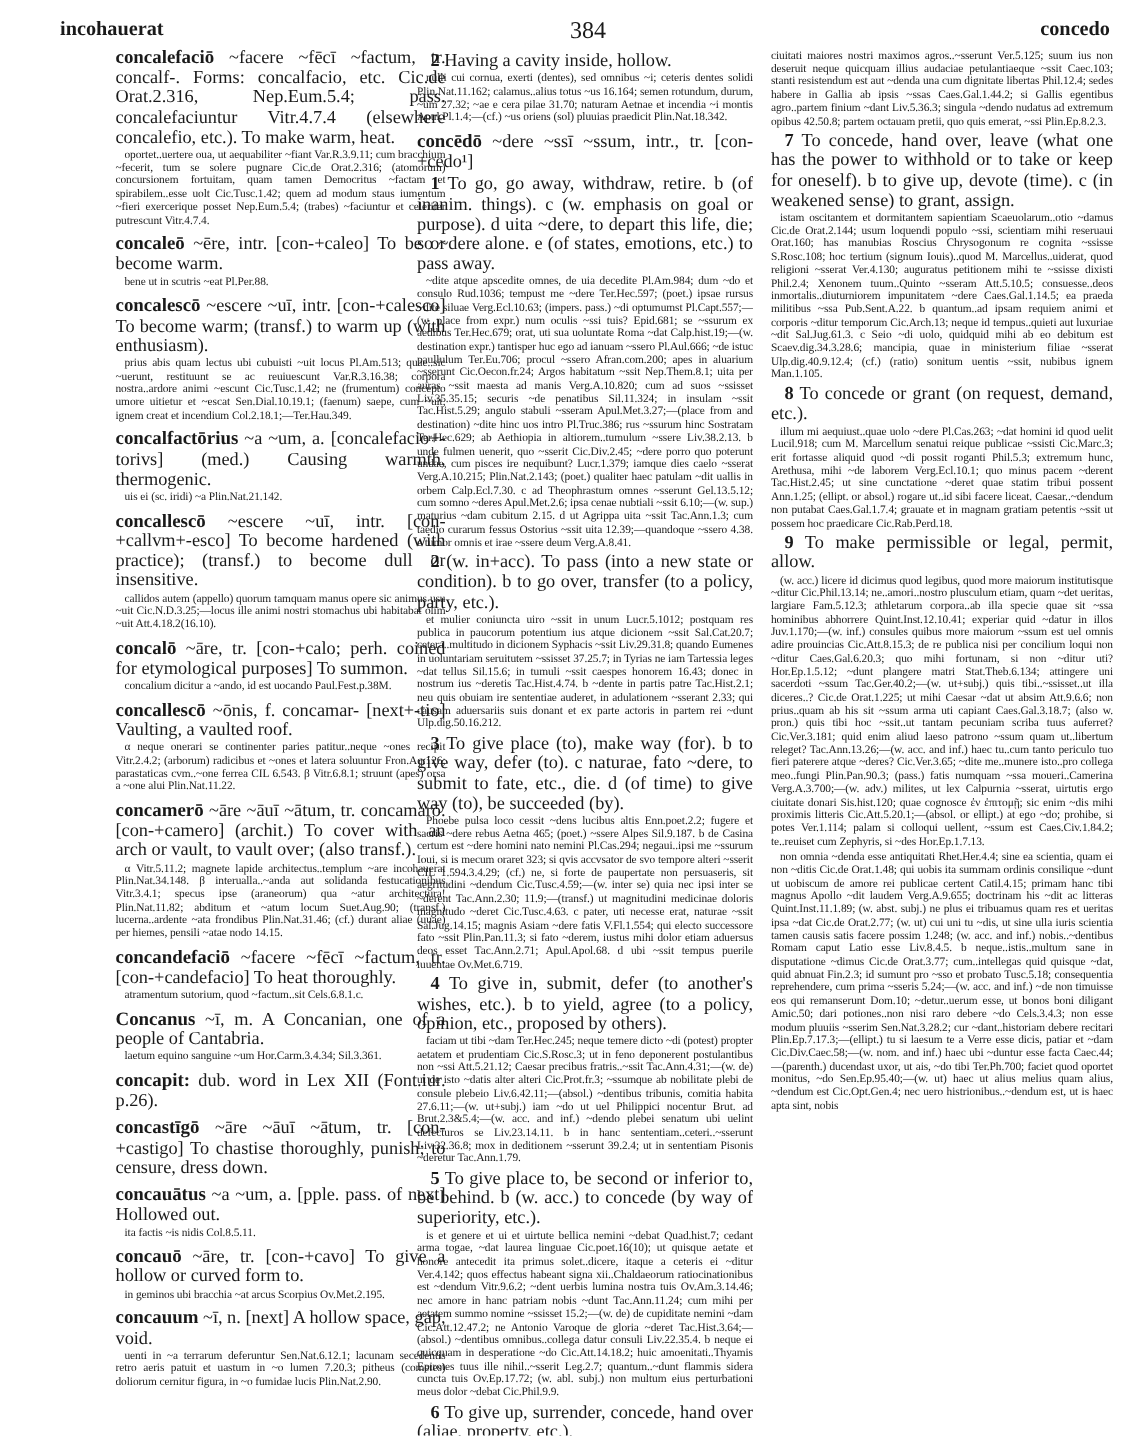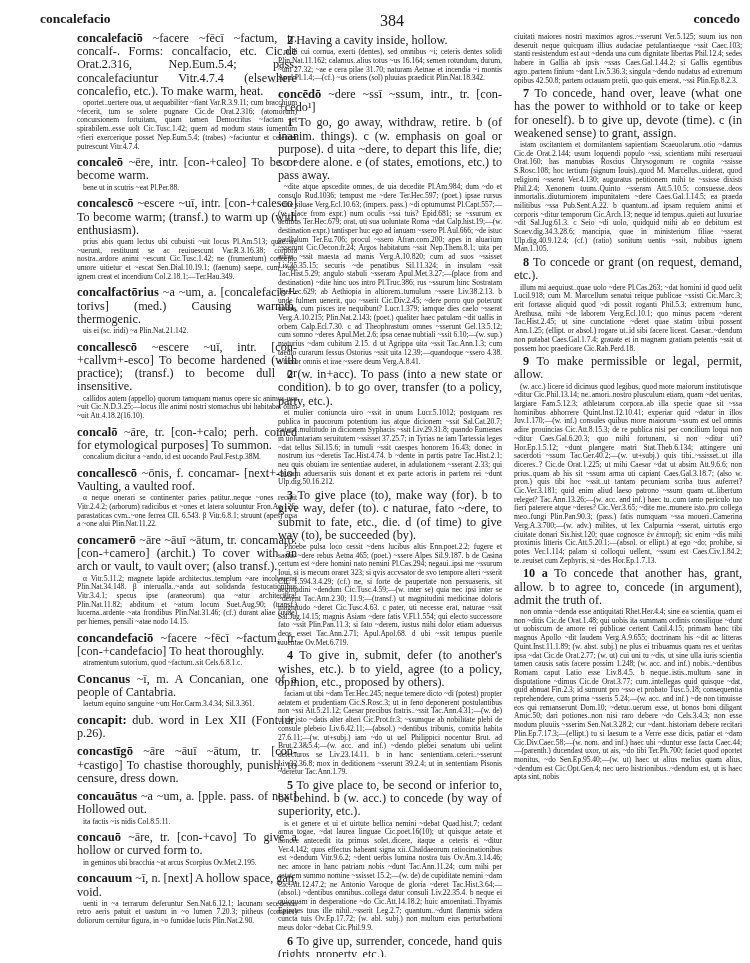--- a/index.html
+++ b/index.html
@@ -19,21 +19,21 @@
   .lemma { font-weight:bold; font-size:12.6px; }
   .sense { font-size:12.2px; line-height:13.2px; text-align:justify; text-indent:9px; margin-top:2px; }
   .sense .num { font-weight:bold; }
   .cit { font-size:7.6px; line-height:8.7px; text-align:justify; text-indent:6px; margin:1px 0 2px 0; letter-spacing:-0.05px; }
   .cont { text-indent:0; }
 </style>
 </head>
 <body>
 
 <div class="running-head">
-  <span class="rh-left">concalefacio</span>
+  <span class="rh-left">incohauerat</span>
   <span class="rh-center">384</span>
   <span class="rh-right">concedo</span>
 </div>
 
 <div class="columns">
   <div class="col col-1">
       <div class="entry">
         <div class="head"><span class="lemma">concalefaciō</span><span> ~facere ~fēcī ~factum, tr. concalf-. Forms: concalfacio, etc. Cic.de Orat.2.316, Nep.Eum.5.4; pass. concalefaciuntur Vitr.4.7.4 (elsewhere concalefio, etc.). To make warm, heat.</span></div>
         <div class="cit">oportet..uertere oua, ut aequabiliter ~fiant Var.R.3.9.11; cum bracchium ~fecerit, tum se solere pugnare Cic.de Orat.2.316; (atomorum) concursionem fortuitam, quam tamen Democritus ~factam et spirabilem..esse uolt Cic.Tusc.1.42; quem ad modum staus iumentum ~fieri exercerique posset Nep.Eum.5.4; (trabes) ~faciuntur et celeriter putrescunt Vitr.4.7.4.</div>
       </div>
@@ -102,29 +102,28 @@
         <div class="sense"><span class="num">1</span><span> To go, go away, withdraw, retire. b (of inanim. things). c (w. emphasis on goal or purpose). d uita ~dere, to depart this life, die; so ~dere alone. e (of states, emotions, etc.) to pass away.</span></div>
         <div class="cit">~dite atque apscedite omnes, de uia decedite Pl.Am.984; dum ~do et consulo Rud.1036; tempust me ~dere Ter.Hec.597; (poet.) ipsae rursus ~dite siluae Verg.Ecl.10.63; (impers. pass.) ~di optumumst Pl.Capt.557;—(w. place from expr.) num oculis ~ssi tuis? Epid.681; se ~ssurum ex aedibus Ter.Hec.679; orat, uti sua uoluntate Roma ~dat Calp.hist.19;—(w. destination expr.) tantisper huc ego ad ianuam ~ssero Pl.Aul.666; ~de istuc paullulum Ter.Eu.706; procul ~ssero Afran.com.200; apes in aluarium ~sserunt Cic.Oecon.fr.24; Argos habitatum ~ssit Nep.Them.8.1; uita per auras ~ssit maesta ad manis Verg.A.10.820; cum ad suos ~ssisset Liv.35.35.15; securis ~de penatibus Sil.11.324; in insulam ~ssit Tac.Hist.5.29; angulo stabuli ~sseram Apul.Met.3.27;—(place from and destination) ~dite hinc uos intro Pl.Truc.386; rus ~ssurum hinc Sostratam Ter.Hec.629; ab Aethiopia in altiorem..tumulum ~ssere Liv.38.2.13.  b unde fulmen uenerit, quo ~sserit Cic.Div.2.45; ~dere porro quo poterunt undae, cum pisces ire nequibunt? Lucr.1.379; iamque dies caelo ~sserat Verg.A.10.215; Plin.Nat.2.143; (poet.) qualiter haec patulam ~dit uallis in orbem Calp.Ecl.7.30.  c ad Theophrastum omnes ~sserunt Gel.13.5.12; cum somno ~deres Apul.Met.2.6; ipsa cenae nubtiali ~ssit 6.10;—(w. sup.) maturius ~dam cubitum 2.15.  d ut Agrippa uita ~ssit Tac.Ann.1.3; cum taedio curarum fessus Ostorius ~ssit uita 12.39;—quandoque ~ssero 4.38.  e tumor omnis et irae ~ssere deum Verg.A.8.41.</div>
         <div class="sense"><span class="num">2</span><span> (w. in+acc). To pass (into a new state or condition). b to go over, transfer (to a policy, party, etc.).</span></div>
         <div class="cit">et mulier coniuncta uiro ~ssit in unum Lucr.5.1012; postquam res publica in paucorum potentium ius atque dicionem ~ssit Sal.Cat.20.7; cetera..multitudo in dicionem Syphacis ~ssit Liv.29.31.8; quando Eumenes in uoluntariam seruitutem ~ssisset 37.25.7; in Tyrias ne iam Tartessia leges ~dat tellus Sil.15.6; in tumuli ~ssit caespes honorem 16.43; donec in nostrum ius ~deretis Tac.Hist.4.74.  b ~dente in partis patre Tac.Hist.2.1; neu quis obuiam ire sententiae auderet, in adulationem ~sserant 2.33; qui causam aduersariis suis donant et ex parte actoris in partem rei ~dunt Ulp.dig.50.16.212.</div>
         <div class="sense"><span class="num">3</span><span> To give place (to), make way (for). b to give way, defer (to). c naturae, fato ~dere, to submit to fate, etc., die. d (of time) to give way (to), be succeeded (by).</span></div>
         <div class="cit">Phoebe pulsa loco cessit ~dens lucibus altis Enn.poet.2.2; fugere et sacris ~dere rebus Aetna 465; (poet.) ~ssere Alpes Sil.9.187.  b de Casina certum est ~dere homini nato nemini Pl.Cas.294; negaui..ipsi me ~ssurum Ioui, si is mecum oraret 323; si qvis accvsator de svo tempore alteri ~sserit CIL 1.594.3.4.29; (cf.) ne, si forte de paupertate non persuaseris, sit aegritudini ~dendum Cic.Tusc.4.59;—(w. inter se) quia nec ipsi inter se ~derent Tac.Ann.2.30; 11.9;—(transf.) ut magnitudini medicinae doloris magnitudo ~deret Cic.Tusc.4.63.  c pater, uti necesse erat, naturae ~ssit Sal.Jug.14.15; magnis Asiam ~dere fatis V.Fl.1.554; qui electo successore fato ~ssit Plin.Pan.11.3; si fato ~derem, iustus mihi dolor etiam aduersus deos esset Tac.Ann.2.71; Apul.Apol.68.  d ubi ~ssit tempus puerile iuuentae Ov.Met.6.719.</div>
         <div class="sense"><span class="num">4</span><span> To give in, submit, defer (to another's wishes, etc.). b to yield, agree (to a policy, opinion, etc., proposed by others).</span></div>
         <div class="cit">faciam ut tibi ~dam Ter.Hec.245; neque temere dicto ~di (potest) propter aetatem et prudentiam Cic.S.Rosc.3; ut in feno deponerent postulantibus non ~ssi Att.5.21.12; Caesar precibus fratris..~ssit Tac.Ann.4.31;—(w. de) ut de isto ~datis alter alteri Cic.Prot.fr.3; ~ssumque ab nobilitate plebi de consule plebeio Liv.6.42.11;—(absol.) ~dentibus tribunis, comitia habita 27.6.11;—(w. ut+subj.) iam ~do ut uel Philippici nocentur Brut. ad Brut.2.3&amp;5.4;—(w. acc. and inf.) ~dendo plebei senatum ubi uelint defecturos se Liv.23.14.11.  b in hanc sententiam..ceteri..~sserunt Liv.32.36.8; mox in deditionem ~sserunt 39.2.4; ut in sententiam Pisonis ~deretur Tac.Ann.1.79.</div>
         <div class="sense"><span class="num">5</span><span> To give place to, be second or inferior to, be behind. b (w. acc.) to concede (by way of superiority, etc.).</span></div>
         <div class="cit">is et genere et ui et uirtute bellica nemini ~debat Quad.hist.7; cedant arma togae, ~dat laurea linguae Cic.poet.16(10); ut quisque aetate et honore antecedit ita primus solet..dicere, itaque a ceteris ei ~ditur Ver.4.142; quos effectus habeant signa xii..Chaldaeorum ratiocinationibus est ~dendum Vitr.9.6.2; ~dent uerbis lumina nostra tuis Ov.Am.3.14.46; nec amore in hanc patriam nobis ~dunt Tac.Ann.11.24; cum mihi per aetatem summo nomine ~ssisset 15.2;—(w. de) de cupiditate nemini ~dam Cic.Att.12.47.2; ne Antonio Varoque de gloria ~deret Tac.Hist.3.64;—(absol.) ~dentibus omnibus..collega datur consuli Liv.22.35.4.  b neque ei quicquam in desperatione ~do Cic.Att.14.18.2; huic amoenitati..Thyamis Epirotes tuus ille nihil..~sserit Leg.2.7; quantum..~dunt flammis sidera cuncta tuis Ov.Ep.17.72; (w. abl. subj.) non multum eius perturbationi meus dolor ~debat Cic.Phil.9.9.</div>
-        <div class="sense"><span class="num">6</span><span> To give up, surrender, concede, hand quis (rights, property, etc.).</span></div>
+        <div class="sense"><span class="num">6</span><span> To give up, surrender, concede, hand over (aliae, property, etc.).</span></div>
       </div>
     </div>
   <div class="col col-3">
       <div class="entry">
         <div class="cit cont">ciuitati maiores nostri maximos agros..~sserunt Ver.5.125; suum ius non deseruit neque quicquam illius audaciae petulantiaeque ~ssit Caec.103; stanti resistendum est aut ~denda una cum dignitate libertas Phil.12.4; sedes habere in Gallia ab ipsis ~ssas Caes.Gal.1.44.2; si Gallis egentibus agro..partem finium ~dant Liv.5.36.3; singula ~dendo nudatus ad extremum opibus 42.50.8; partem octauam pretii, quo quis emerat, ~ssi Plin.Ep.8.2.3.</div>
         <div class="sense"><span class="num">7</span><span> To concede, hand over, leave (what one has the power to withhold or to take or keep for oneself). b to give up, devote (time). c (in weakened sense) to grant, assign.</span></div>
         <div class="cit">istam oscitantem et dormitantem sapientiam Scaeuolarum..otio ~damus Cic.de Orat.2.144; usum loquendi populo ~ssi, scientiam mihi reseruaui Orat.160; has manubias Roscius Chrysogonum re cognita ~ssisse S.Rosc.108; hoc tertium (signum Iouis)..quod M. Marcellus..uiderat, quod religioni ~sserat Ver.4.130; auguratus petitionem mihi te ~ssisse dixisti Phil.2.4; Xenonem tuum..Quinto ~sseram Att.5.10.5; consuesse..deos inmortalis..diuturniorem impunitatem ~dere Caes.Gal.1.14.5; ea praeda militibus ~ssa Pub.Sent.A.22.  b quantum..ad ipsam requiem animi et corporis ~ditur temporum Cic.Arch.13; neque id tempus..quieti aut luxuriae ~dit Sal.Jug.61.3.  c Seio ~di uolo, quidquid mihi ab eo debitum est Scaev.dig.34.3.28.6; mancipia, quae in ministerium filiae ~sserat Ulp.dig.40.9.12.4; (cf.) (ratio) sonitum uentis ~ssit, nubibus ignem Man.1.105.</div>
         <div class="sense"><span class="num">8</span><span> To concede or grant (on request, demand, etc.).</span></div>
         <div class="cit">illum mi aequiust..quae uolo ~dere Pl.Cas.263; ~dat homini id quod uelit Lucil.918; cum M. Marcellum senatui reique publicae ~ssisti Cic.Marc.3; erit fortasse aliquid quod ~di possit roganti Phil.5.3; extremum hunc, Arethusa, mihi ~de laborem Verg.Ecl.10.1; quo minus pacem ~derent Tac.Hist.2.45; ut sine cunctatione ~deret quae statim tribui possent Ann.1.25; (ellipt. or absol.) rogare ut..id sibi facere liceat. Caesar..~dendum non putabat Caes.Gal.1.7.4; grauate et in magnam gratiam petentis ~ssit ut possem hoc praedicare Cic.Rab.Perd.18.</div>
         <div class="sense"><span class="num">9</span><span> To make permissible or legal, permit, allow.</span></div>
         <div class="cit">(w. acc.) licere id dicimus quod legibus, quod more maiorum institutisque ~ditur Cic.Phil.13.14; ne..amori..nostro plusculum etiam, quam ~det ueritas, largiare Fam.5.12.3; athletarum corpora..ab illa specie quae sit ~ssa hominibus abhorrere Quint.Inst.12.10.41; experiar quid ~datur in illos Juv.1.170;—(w. inf.) consules quibus more maiorum ~ssum est uel omnis adire prouincias Cic.Att.8.15.3; de re publica nisi per concilium loqui non ~ditur Caes.Gal.6.20.3; quo mihi fortunam, si non ~ditur uti? Hor.Ep.1.5.12; ~dunt plangere matri Stat.Theb.6.134; attingere uni sacerdoti ~ssum Tac.Ger.40.2;—(w. ut+subj.) quis tibi..~ssisset..ut illa diceres..? Cic.de Orat.1.225; ut mihi Caesar ~dat ut absim Att.9.6.6; non prius..quam ab his sit ~ssum arma uti capiant Caes.Gal.3.18.7; (also w. pron.) quis tibi hoc ~ssit..ut tantam pecuniam scriba tuus auferret? Cic.Ver.3.181; quid enim aliud laeso patrono ~ssum quam ut..libertum releget? Tac.Ann.13.26;—(w. acc. and inf.) haec tu..cum tanto periculo tuo fieri paterere atque ~deres? Cic.Ver.3.65; ~dite me..munere isto..pro collega meo..fungi Plin.Pan.90.3; (pass.) fatis numquam ~ssa moueri..Camerina Verg.A.3.700;—(w. adv.) milites, ut lex Calpurnia ~sserat, uirtutis ergo ciuitate donari Sis.hist.120; quae cognosce ἐν ἐπιτομῇ; sic enim ~dis mihi proximis litteris Cic.Att.5.20.1;—(absol. or ellipt.) at ego ~do; prohibe, si potes Ver.1.114; palam si colloqui uellent, ~ssum est Caes.Civ.1.84.2; te..reuiset cum Zephyris, si ~des Hor.Ep.1.7.13.</div>
-        <div class="sense"><span class="num">10 a</span><span> To concede that another has, grant, allow. b to agree to, concede (in argument), admit the truth of.</span></div>
         <div class="cit">non omnia ~denda esse antiquitati Rhet.Her.4.4; sine ea scientia, quam ei non ~ditis Cic.de Orat.1.48; qui uobis ita summam ordinis consilique ~dunt ut uobiscum de amore rei publicae certent Catil.4.15; primam hanc tibi magnus Apollo ~dit laudem Verg.A.9.655; doctrinam his ~dit ac litteras Quint.Inst.11.1.89; (w. abst. subj.) ne plus ei tribuamus quam res et ueritas ipsa ~dat Cic.de Orat.2.77; (w. ut) cui uni tu ~dis, ut sine ulla iuris scientia tamen causis satis facere possim 1.248; (w. acc. and inf.) nobis..~dentibus Romam caput Latio esse Liv.8.4.5.  b neque..istis..multum sane in disputatione ~dimus Cic.de Orat.3.77; cum..intellegas quid quisque ~dat, quid abnuat Fin.2.3; id sumunt pro ~sso et probato Tusc.5.18; consequentia reprehendere, cum prima ~sseris 5.24;—(w. acc. and inf.) ~de non timuisse eos qui remanserunt Dom.10; ~detur..uerum esse, ut bonos boni diligant Amic.50; dari potiones..non nisi raro debere ~do Cels.3.4.3; non esse modum pluuiis ~sserim Sen.Nat.3.28.2; cur ~dant..historiam debere recitari Plin.Ep.7.17.3;—(ellipt.) tu si laesum te a Verre esse dicis, patiar et ~dam Cic.Div.Caec.58;—(w. nom. and inf.) haec ubi ~duntur esse facta Caec.44;—(parenth.) ducendast uxor, ut ais, ~do tibi Ter.Ph.700; faciet quod oportet monitus, ~do Sen.Ep.95.40;—(w. ut) haec ut alius melius quam alius, ~dendum est Cic.Opt.Gen.4; nec uero histrionibus..~dendum est, ut is haec apta sint, nobis</div>
       </div>
     </div>
 </div>
 
 </body></html>

